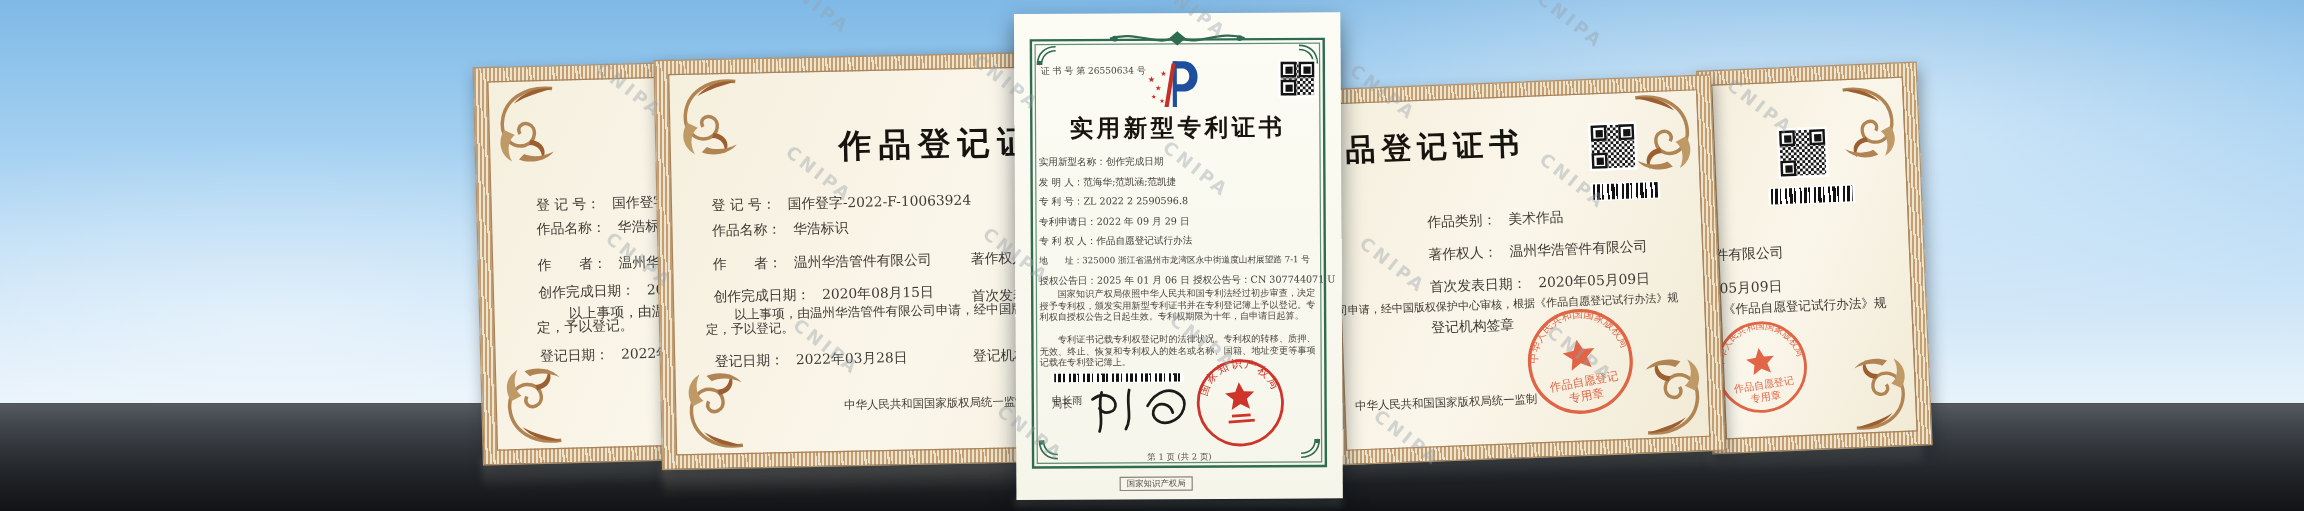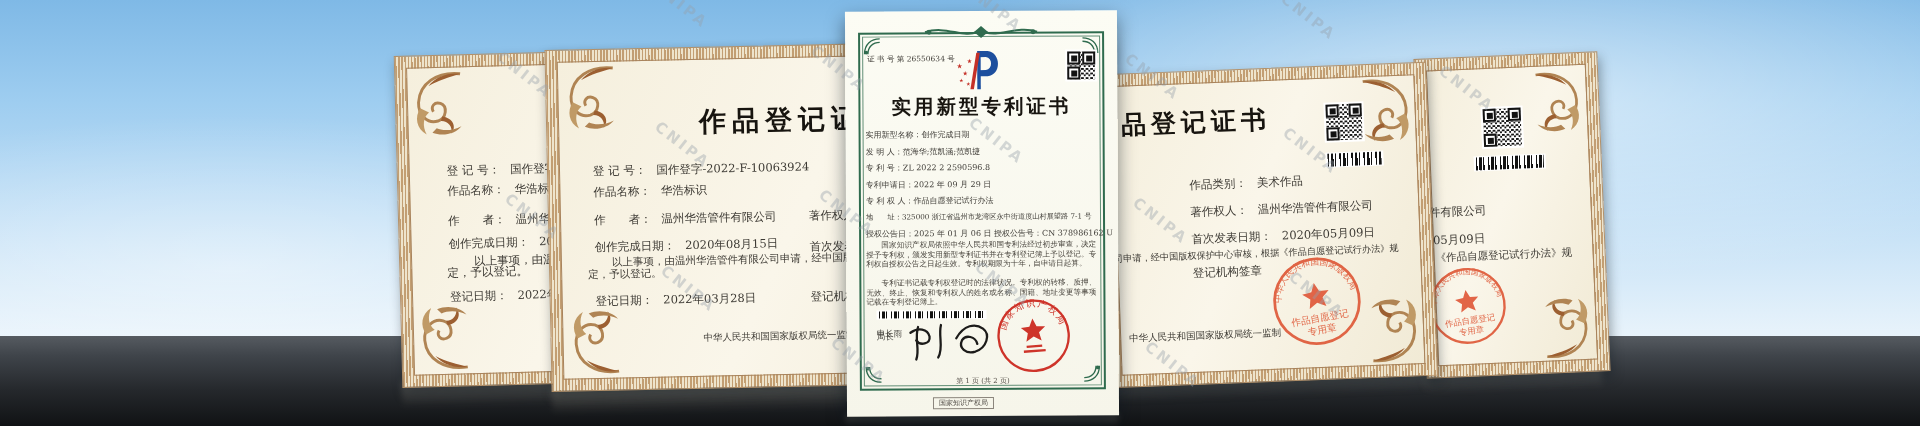--- a/index.html
+++ b/index.html
@@ -209,21 +209,21 @@
         <i class="f3"></i>
       </div>
     <div style="position:absolute;left:0;top:82px;width:100%;text-align:center;font-size:19.5px;font-weight:bold;letter-spacing:3px;color:#181510">实用新型专利证书</div>
     <div class="pln" style="left:20px;top:118px">实用新型名称：创作完成日期</div>
     <div class="pln" style="left:20px;top:135px">发 明 人：范海华;范凯涵;范凯捷</div>
     <div class="pln" style="left:20px;top:151px">专 利 号：ZL 2022 2 2590596.8</div>
     <div class="pln" style="left:20px;top:168px">专利申请日：2022 年 09 月 29 日</div>
     <div class="pln" style="left:20px;top:184px">专 利 权 人：作品自愿登记试行办法</div>
     <div class="pln" style="left:20px;top:201px;font-size:7.2px">地　　址：325000 浙江省温州市龙湾区永中街道度山村展望路 7-1 号</div>
     <div class="pln" style="left:20px;top:217px">授权公告日：2025 年 01 月 06 日</div>
-    <div class="pln" style="left:148px;top:217px">授权公告号：CN 378986162 U</div>
+    <div class="pln" style="left:148px;top:217px">授权公告号：CN 307744071 U</div>
     <div class="ppar" style="left:20px;top:229px;width:230px">国家知识产权局依照中华人民共和国专利法经过初步审查，决定授予专利权，颁发实用新型专利证书并在专利登记簿上予以登记。专利权自授权公告之日起生效。专利权期限为十年，自申请日起算。</div>
     <div class="ppar" style="left:20px;top:267px;width:230px">专利证书记载专利权登记时的法律状况。专利权的转移、质押、无效、终止、恢复和专利权人的姓名或名称、国籍、地址变更等事项记载在专利登记簿上。</div>
     <div class="barcode" style="left:30px;top:299px;width:110px;height:9px"></div>
     <div class="pln" style="left:30px;top:320px;font-size:8.5px">局长</div>
     <div class="pln" style="left:30px;top:317px;font-size:8.5px">申长雨</div>
     <svg style="position:absolute;left:60px;top:306px" width="105" height="48" viewBox="0 0 110 50">
       <g fill="none" stroke="#1c1b1a" stroke-width="2.4" stroke-linecap="round">
         <path d="M12,10 C8,22 14,34 10,44"></path>
         <path d="M4,16 C12,10 22,12 24,20 C25,28 14,30 10,24"></path>
         <path d="M36,8 C33,20 39,32 33,42"></path>

